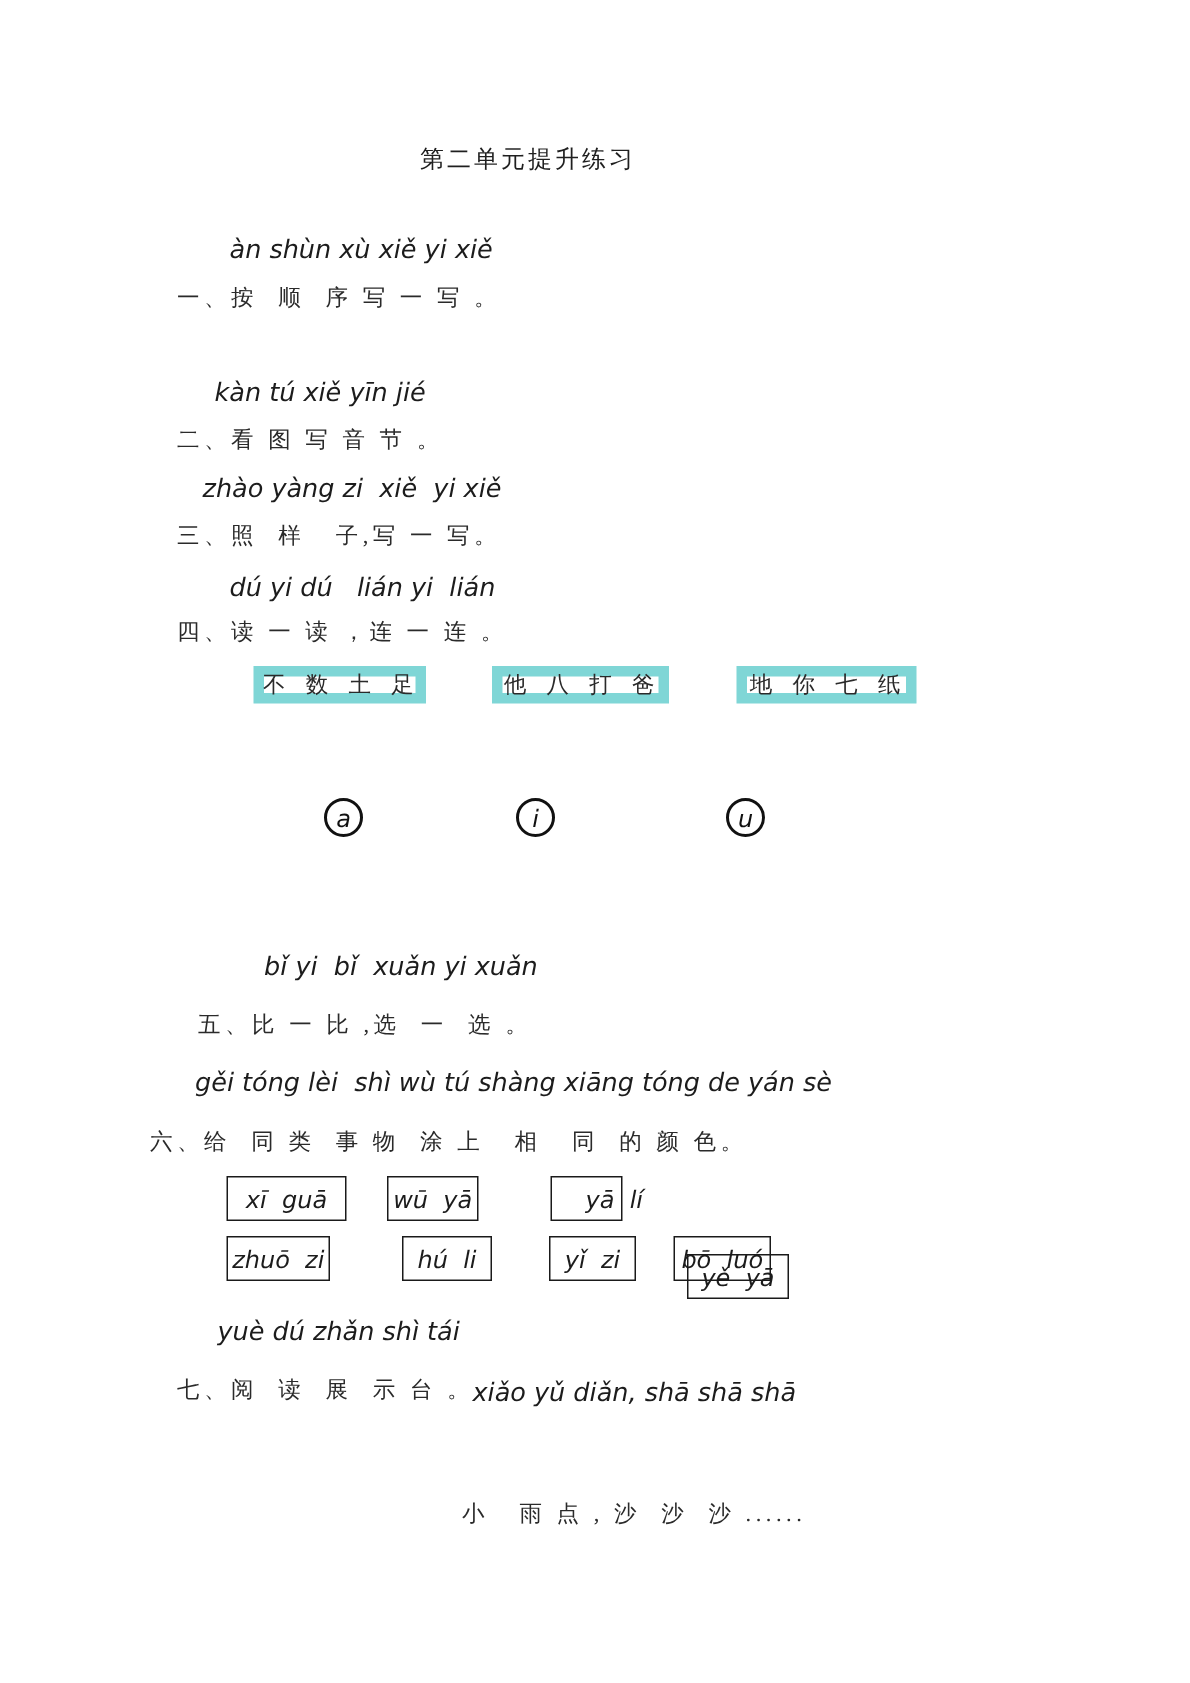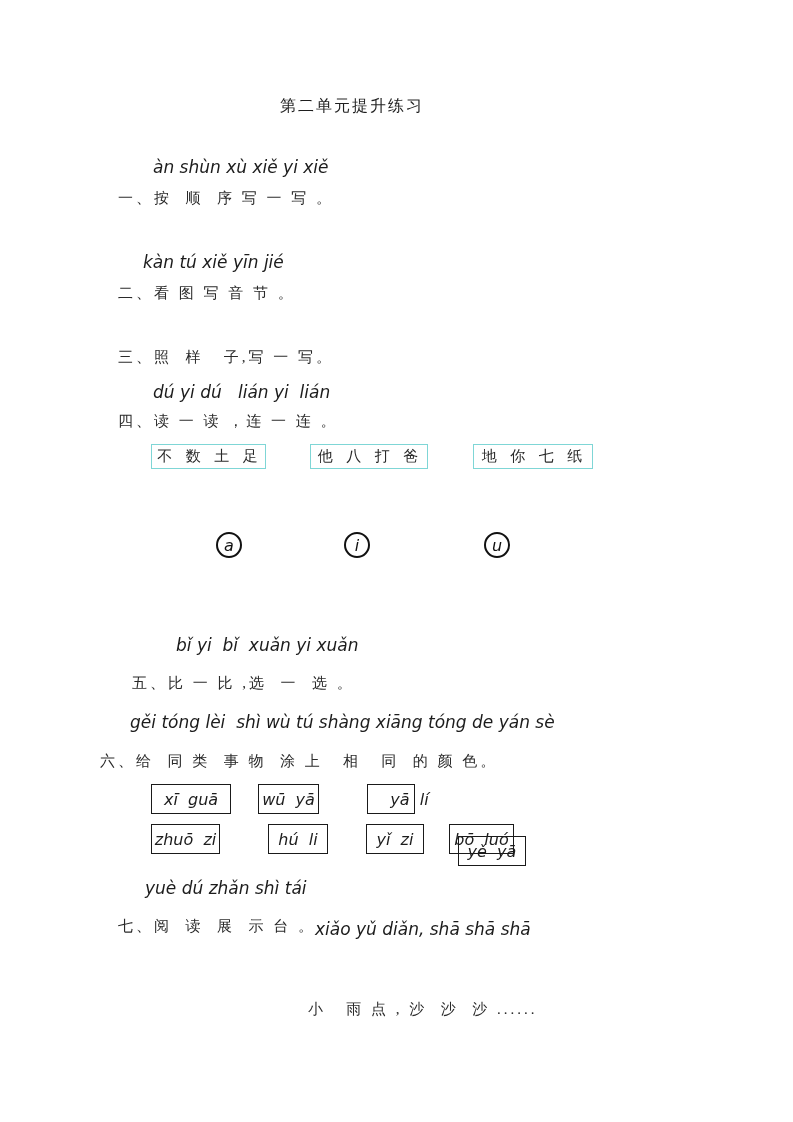--- a/index.html
+++ b/index.html
@@ -31,26 +31,27 @@
     white-space: pre;
   }
   .cn {
     font-family: "Liberation Serif", "DejaVu Serif", serif;
     font-size: 15px;
     letter-spacing: 3px;
     color: #2a2a2a;
     white-space: pre;
   }
   .match-box {
-    border: 1px solid #ec4899;
+    border: 7px solid #ec4899;
     height: 25px;
     display: flex;
     align-items: center;
     justify-content: center;
     box-sizing: border-box;
+    margin-left: 18px;
   }
   .match-box .cn { letter-spacing: 2px; }
   .word-box {
     border: 1px solid #1a1a1a;
     height: 30px;
     display: flex;
     align-items: center;
     justify-content: center;
     box-sizing: border-box;
   }
@@ -76,20 +77,21 @@
 <div id="page">
 
   <div class="abs title" style="left:280px; top:96px;">第二单元提升练习</div>
 
   <div class="abs pinyin" style="left:153px; top:157px;">àn shùn xù xiě yi xiě</div>
   <div class="abs cn" style="left:118px; top:189px;">一、按  顺  序 写 一 写 。</div>
 
   <div class="abs pinyin" style="left:143px; top:252px;">kàn tú xiě yīn jié</div>
   <div class="abs cn" style="left:118px; top:284px;">二、看 图 写 音 节 。</div>
 
+  <div class="abs pinyin" style="left:135px; top:316px;">zhào yàng zi  xiě  yi xiě</div>
   <div class="abs cn" style="left:118px; top:348px;">三、照  样   子,写 一 写。</div>
 
   <div class="abs pinyin" style="left:153px; top:382px;">dú yi dú   lián yi  lián</div>
   <div class="abs cn" style="left:118px; top:412px;">四、读 一 读 ，连 一 连 。</div>
 
   <div class="abs match-box" style="left: 151px; top: 444px; width: 115px; border-color: rgb(127, 214, 214);">
     <span class="cn">不  数  土  足</span>
   </div>
   <div class="abs match-box" style="left: 310px; top: 444px; width: 118px; border-color: rgb(127, 214, 214); justify-content: center;">
     <span class="cn">他  八  打  爸</span>

